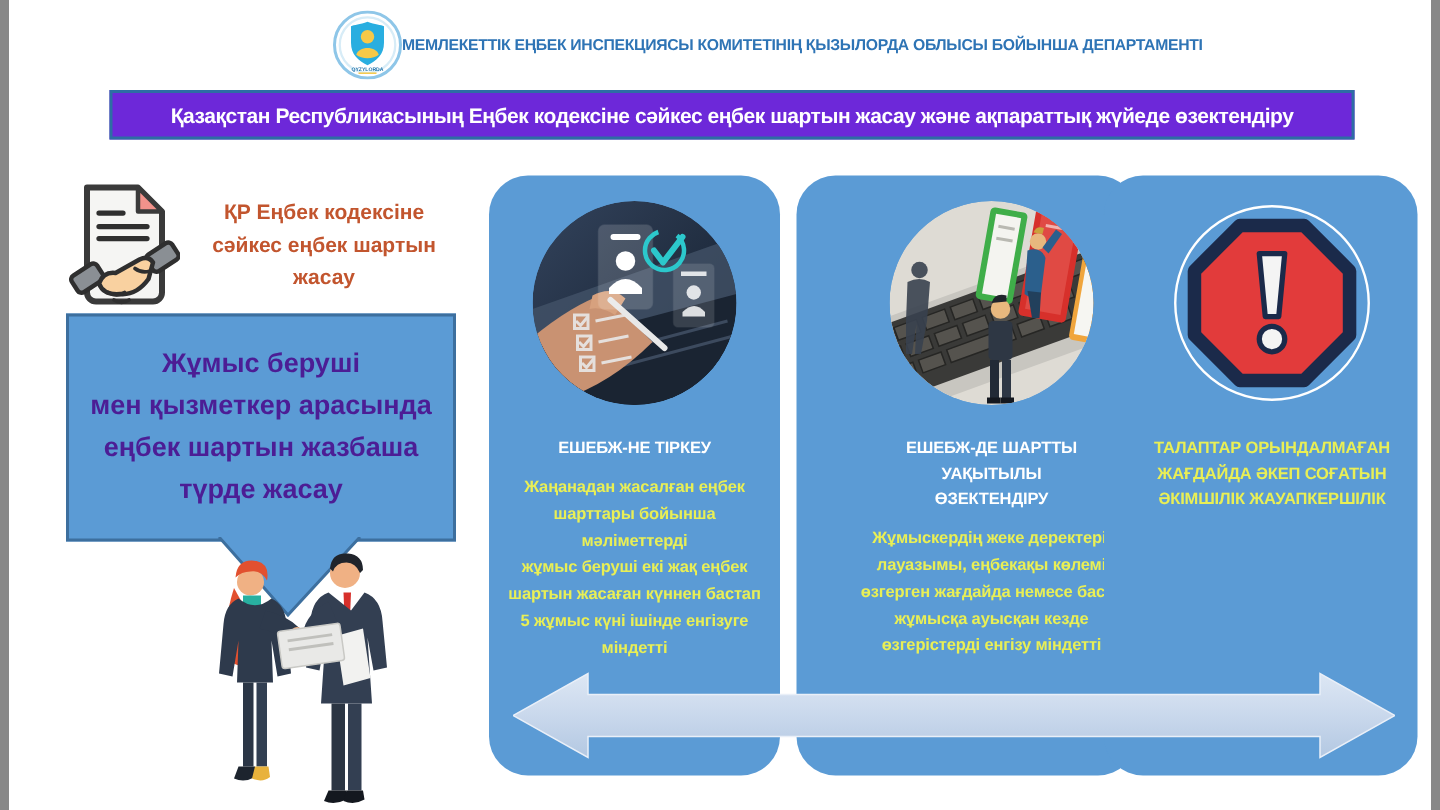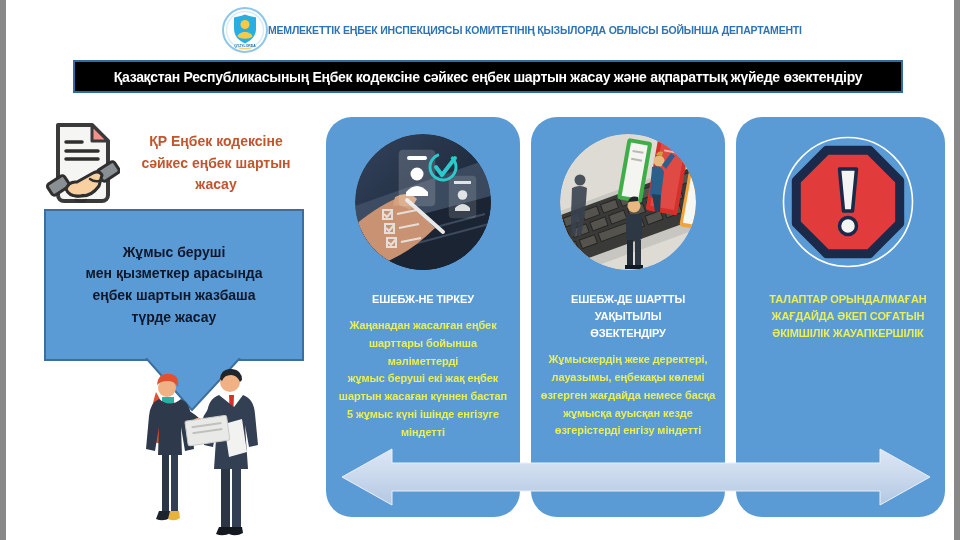--- a/index.html
+++ b/index.html
@@ -11,51 +11,51 @@
   
   .logo{position:absolute;left:216px;top:7px;width:46px;height:46px;}
   .dept-title{
     position:absolute;left:262px;top:24px;width:500px;text-align:center;
     font-size:10.5px;font-weight:bold;color:#2e74b5;letter-spacing:-0.2px;
     white-space:nowrap;
   }
   
   .banner{
     position:absolute;left:67px;top:60px;width:826px;height:29px;
-    background:#000000;border:2px solid #2e6da4;
+    background:#6d28d9;border:2px solid #2e6da4;
     display:flex;align-items:center;justify-content:center;
   }
   .banner span{
     color:#ffffff;font-size:14px;font-weight:bold;letter-spacing:-0.3px;
     white-space:nowrap;
   }
   
   .doc-icon{position:absolute;left:40px;top:119px;width:74px;height:96px;}
   .left-caption{
     position:absolute;left:110px;top:131px;width:200px;text-align:center;
     font-size:14px;font-weight:bold;color:#c2552e;line-height:1.55;
     white-space:pre-line;
   }
   .bubble{
     position:absolute;left:38px;top:209px;width:256px;height:148px;
     background:#5b9bd5;border:2px solid #3d6f9e;
     display:flex;align-items:center;justify-content:center;text-align:center;
   }
   .bubble span{
-    color:#0f172a;font-size:14px;font-weight:bold;line-height:1.55;
+    color:#4c1d95;font-size:18px;font-weight:bold;line-height:1.55;
     white-space:pre-line;
   }
   .bubble-tail{position:absolute;left:138px;top:358px;width:100px;height:56px;}
   .people{position:absolute;left:112px;top:366px;width:165px;height:172px;}
   
   .card{
     position:absolute;top:117px;width:194px;height:400px;background:#5b9bd5;
     border-radius:26px;text-align:center;z-index:1;
   }
-  .card1{left:320px;} .card2{left:525px;} .card3{left:730px;padding-left:15px;}
+  .card1{left:320px;} .card2{left:525px;padding-left:33px;} .card3{left:730px;padding-left:15px;}
   .card-img{
     width:136px;height:136px;border-radius:50%;overflow:hidden;
     margin:17px auto 0 auto;
   }
   .card-img svg{display:block;}
   .card-badge{width:136px;height:136px;margin:17px auto 0 auto;}
   .card-title{
     margin:21px 8px 0 8px;font-size:11px;font-weight:bold;color:#ffffff;
     line-height:1.55;white-space:pre-line;letter-spacing:-0.1px;
   }

